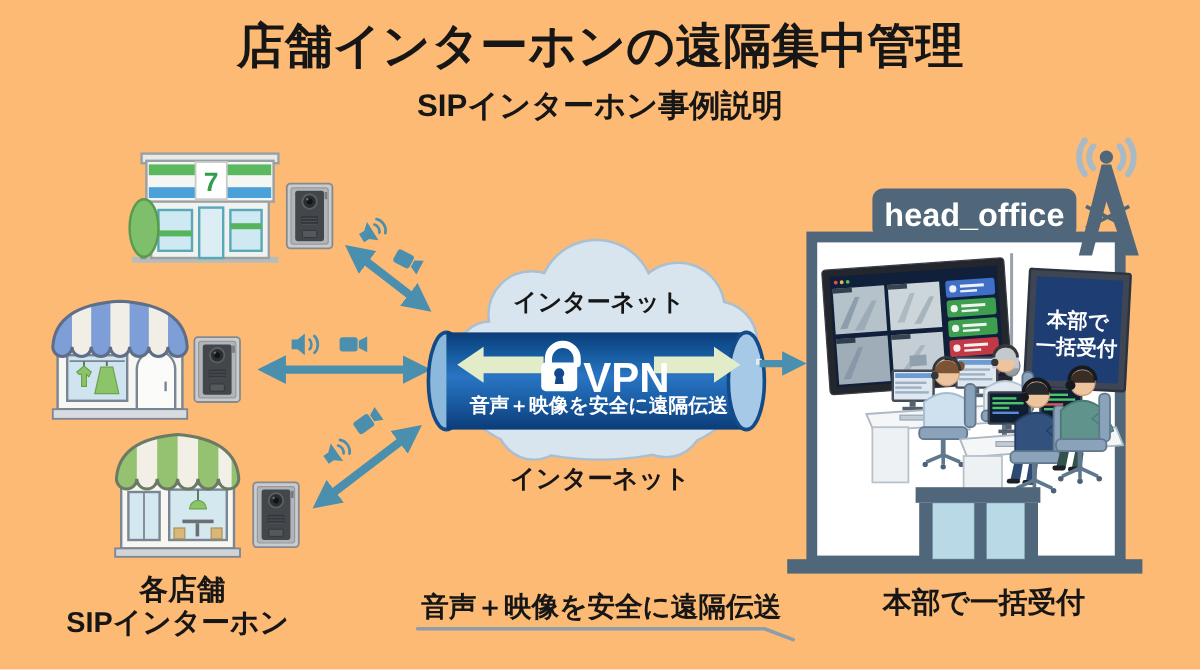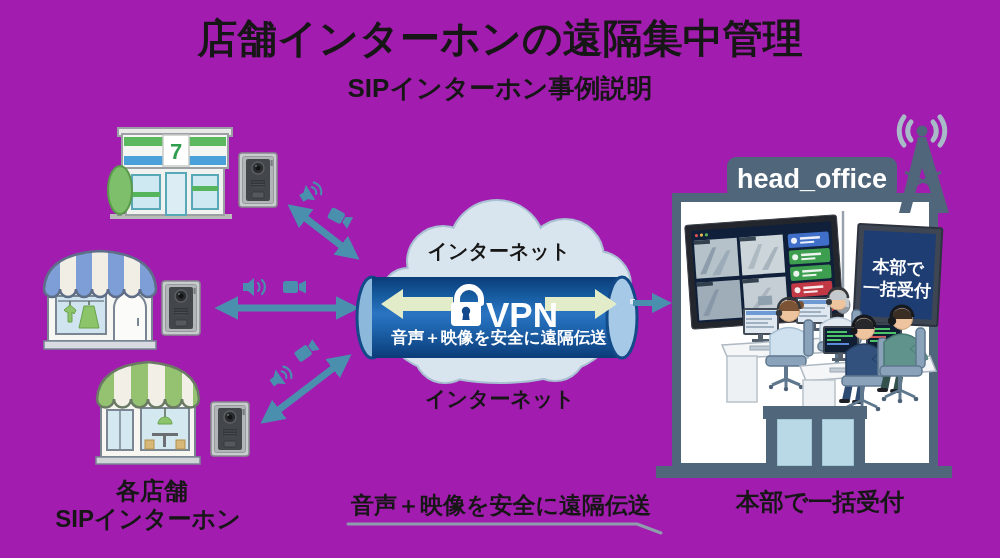--- a/index.html
+++ b/index.html
@@ -1,17 +1,17 @@
 <!DOCTYPE html>
 <html><head>
 <meta charset="utf-8">
 <style>
   html,body{margin:0;padding:0;background:#ffffff;}
   .stage{
-    position:relative;width:1000px;height:558px;background:#a21caf;
+    position:relative;width:1000px;height:558px;background:#fdba74;
     font-family:"Liberation Sans", sans-serif;overflow:hidden;
   }
   svg text{font-family:"Liberation Sans", sans-serif;}
   .ttl{fill:#161616;font-weight:bold;}
   .wtxt{fill:#ffffff;font-weight:bold;}
 </style>
 </head>
 <body>
 
 <div class="stage">

